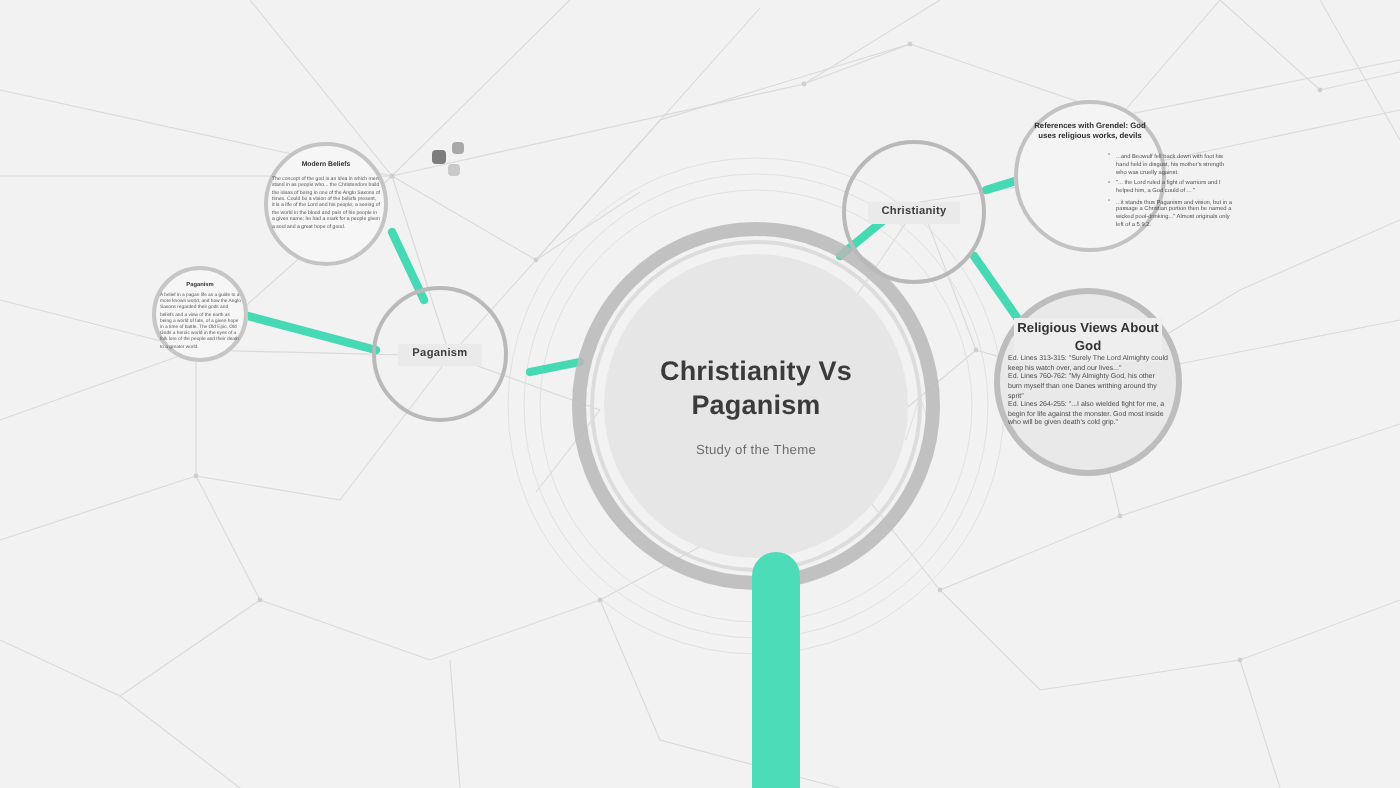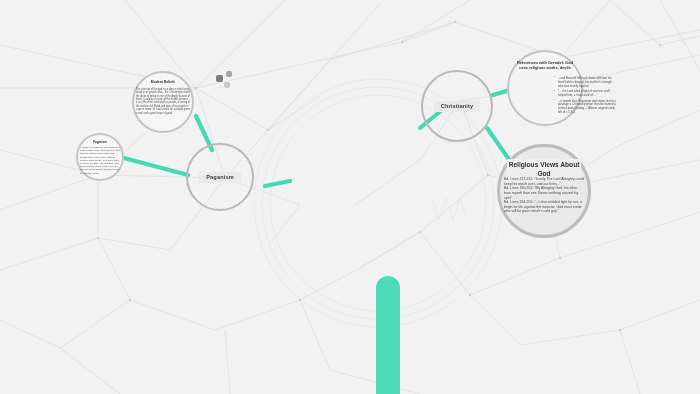--- a/index.html
+++ b/index.html
@@ -334,20 +334,28 @@
     <g stroke="#45d9b4" stroke-width="4.2" stroke-linecap="round" fill="none">
       <line x1="196" y1="116" x2="212" y2="150"></line>
       <line x1="124" y1="158" x2="188" y2="175"></line>
       <line x1="265" y1="186" x2="290" y2="181"></line>
       <line x1="420" y1="128" x2="448" y2="105"></line>
       <line x1="493" y1="95" x2="516" y2="88"></line>
       <line x1="487" y1="128" x2="515" y2="168"></line>
     </g>
   </svg>
 
+  <div class="hub">
+    <div class="hub-ring-outer"></div>
+    <div class="hub-ring-mid"></div>
+    <div class="hub-face">
+      <div class="hub-title">Christianity Vs Paganism</div>
+      <div class="hub-sub">Study of the Theme</div>
+    </div>
+  </div>
 
   <div class="node" style="left:186px; top:143px; width:68px; height:68px;">
     <div class="node-ring"></div>
     <div class="node-label">Paganism</div>
   </div>
 
   <div class="node" style="left:421px; top:70px; width:72px; height:72px;">
     <div class="node-ring"></div>
     <div class="node-label">Christianity</div>
   </div>

